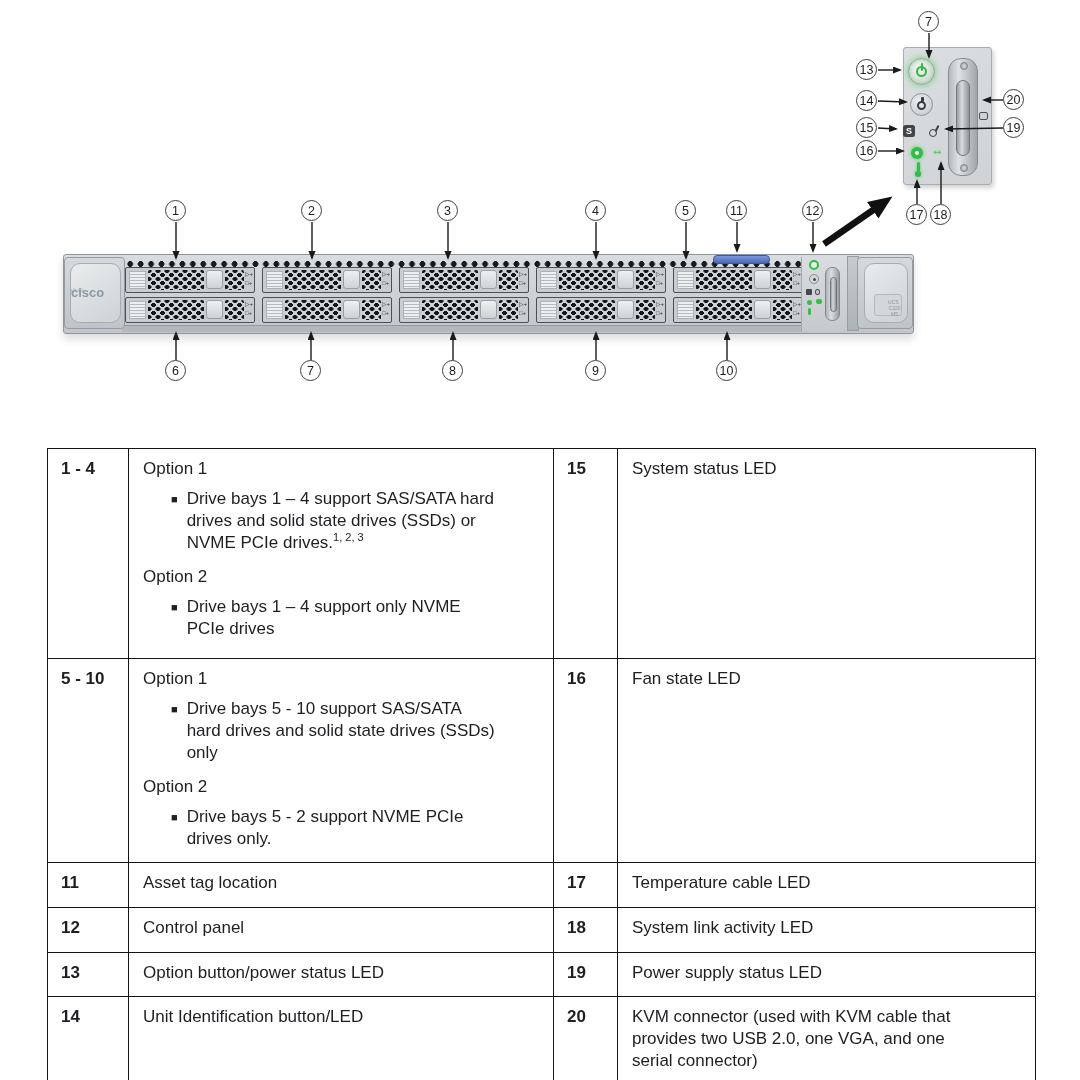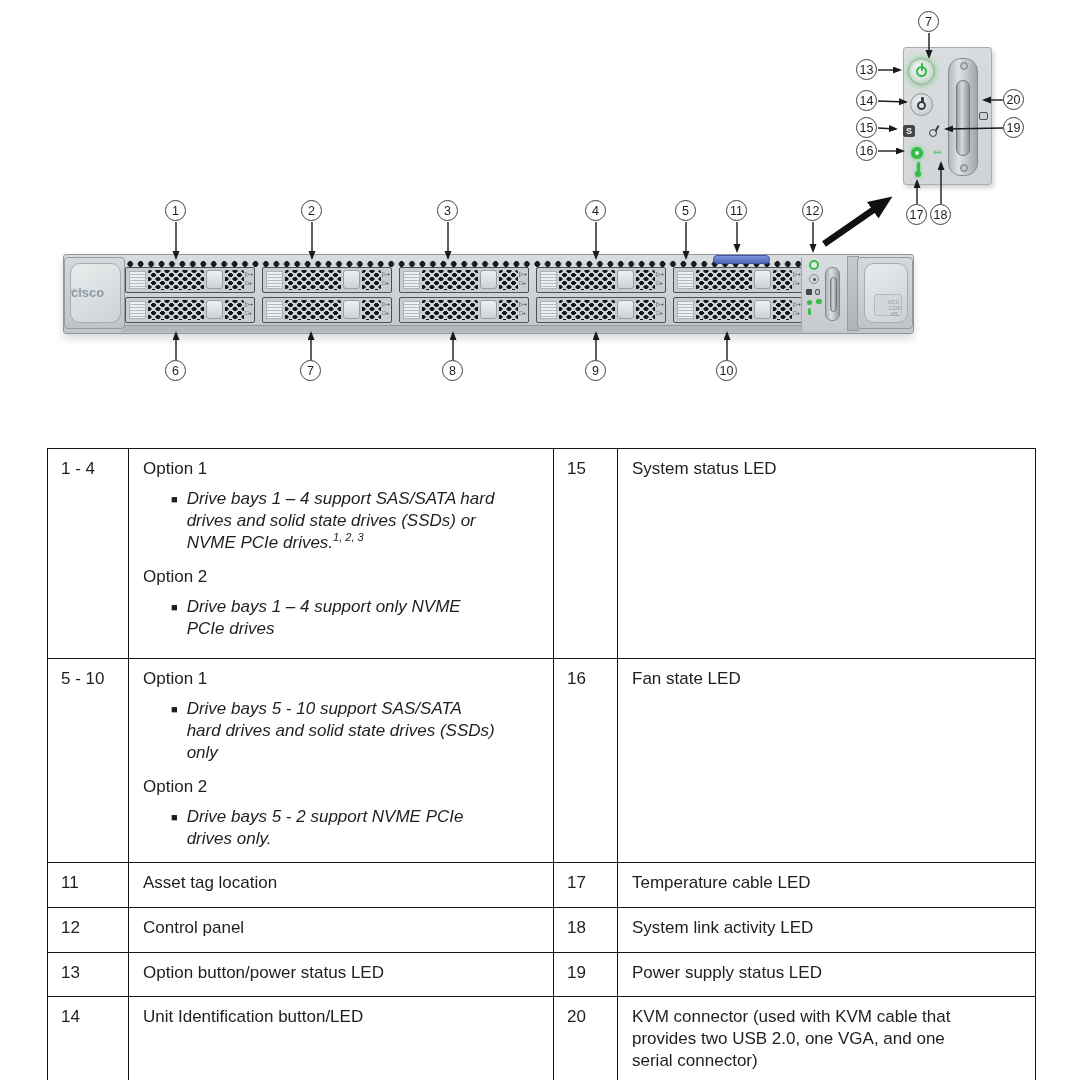--- a/index.html
+++ b/index.html
@@ -109,27 +109,27 @@
          background:linear-gradient(90deg,#9aa0a5,#d7dadd 40%,#8f959a);border:1px solid #70767b;}
   .d-kvm .screw{left:11px;width:8px;height:8px;border-radius:50%;
          background:radial-gradient(#d8dbdd,#9aa0a5);border:1px solid #7d8388;}
   .d-kvm .top{top:3px;} .d-kvm .bot{bottom:3px;}
   .d-kvmlbl{left:75px;top:64px;width:9px;height:8px;border:1.3px solid #4a4f54;border-radius:2px;background:#cfd3d6;}
 
   
   table.ref{position:absolute;left:47px;top:448px;width:988px;border-collapse:collapse;
             table-layout:fixed;z-index:3;}
   table.ref td{border:1.6px solid #141414;vertical-align:top;font-size:17px;line-height:22px;color:#1e1e23;}
-  td.num{font-weight:normal;padding:9px 0 0 13px;}
+  td.num{font-weight:bold;padding:9px 0 0 13px;}
   td.desc{padding:9px 10px 0 14px;}
   .desc-inner{max-width:352px;}
   .optlabel{margin:0 0 8px 0;}
   .bullet-line{display:flex;margin:0 0 12px 28px;max-width:348px;}
   .bullet-line .sq{flex:0 0 auto;font-size:11px;line-height:22px;margin-right:9px;}
-  .bullet-line .bt{max-width:330px;font-style:italic;}
+  .bullet-line .bt{max-width:330px;}
   sup{font-size:11px;line-height:0;}
 </style>
 </head>
 <body>
 
 <div class="page">
 
   <svg class="lines" width="1080" height="1080" viewBox="0 0 1080 1080">
     <defs>
       <marker id="ah" markerUnits="userSpaceOnUse" markerWidth="10" markerHeight="8" refX="7" refY="3.5" orient="auto">

